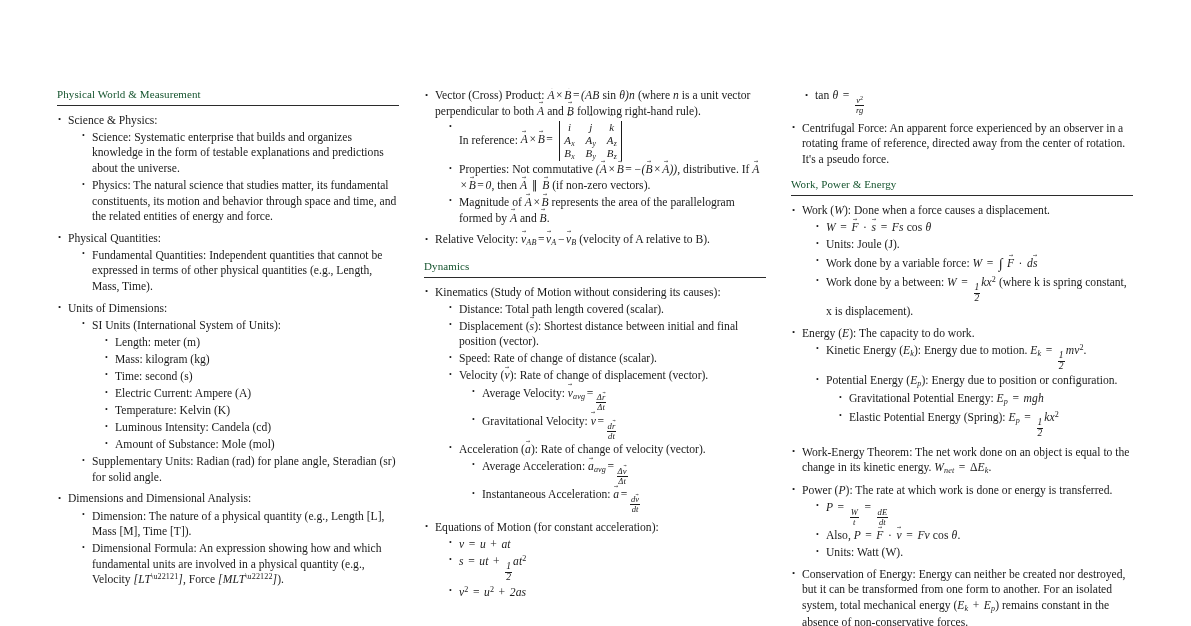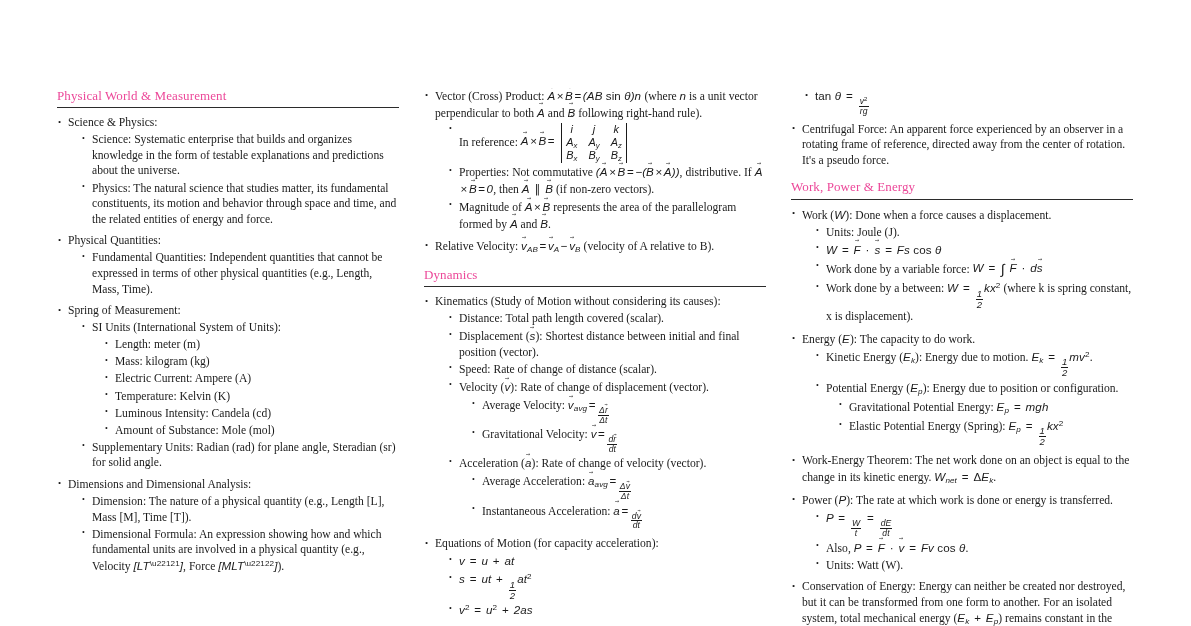--- a/index.html
+++ b/index.html
@@ -32,27 +32,27 @@
   .col {
     width: 342px;
     flex: 0 0 342px;
     overflow: hidden;
     height: 538px;
   }
   .col-mid { margin-left: 0px; }
 
   h2.section-title {
     font-family: "Liberation Serif", "DejaVu Serif", serif;
-    font-size: 13px;
+    font-size: 11px;
     font-weight: 400;
     margin: 0 0 3px 0;
     padding: 0;
     line-height: 1.25;
     letter-spacing: 0.1px;
-    color: #ec4899;
+    color: #14532d;
   }
   .rule {
     border: 0;
     border-top: 1.6px solid #2b2b2b;
     margin: 0 0 7px 0;
     width: 100%;
   }
   .section {
     margin-bottom: 2px;
   }
@@ -85,21 +85,21 @@
     padding-left: 13px;
   }
   ul ul li::before {
     font-size: 8px;
   }
   ul ul ul { padding-left: 12px; }
   li.gap { margin-top: 6px; }
 
   
   .m {
-    font-family: Liberation Sans, sans-serif;
+    font-family: Liberation Serif, serif;
     font-style: italic;
     letter-spacing: 0.1px;
   }
   .mr { font-style: normal; }
   .vec {
     position: relative;
     display: inline-block;
     font-style: italic;
   }
   .vec::after {
@@ -186,27 +186,28 @@
           </li>
 
           <li class="gap">
             <span>Physical Quantities:</span>
             <ul>
               <li><span>Fundamental Quantities: Independent quantities that cannot be expressed in terms of other physical quantities (e.g., Length, Mass, Time).</span></li>
             </ul>
           </li>
 
           <li class="gap">
-            <span>Spring of Measurement:</span>
+            <span>Units of Dimensions:</span>
             <ul>
               <li>
                 <span>SI Units (International System of Units):</span>
                 <ul>
                   <li><span>Length: meter (m)</span></li>
                   <li><span>Mass: kilogram (kg)</span></li>
+                  <li><span>Time: second (s)</span></li>
                   <li><span>Electric Current: Ampere (A)</span></li>
                   <li><span>Temperature: Kelvin (K)</span></li>
                   <li><span>Luminous Intensity: Candela (cd)</span></li>
                   <li><span>Amount of Substance: Mole (mol)</span></li>
                 </ul>
               </li>
               <li><span>Supplementary Units: Radian (rad) for plane angle, Steradian (sr) for solid angle.</span></li>
             </ul>
           </li>
 
@@ -314,21 +315,21 @@
                     <span class="m"><span class="vec">a</span><span class="op">=</span><span class="frac frac-sm">
                           <span class="num">d<span class="vec">v</span></span>
                           <span class="den">dt</span>
                         </span></span>
                   </li>
                 </ul>
               </li>
             </ul>
           </li>
           <li class="gap">
-            <span>Equations of Motion (for capacity acceleration):</span>
+            <span>Equations of Motion (for constant acceleration):</span>
             <ul>
               <li><span class="m">v <span class="op">=</span> u <span class="op">+</span> at</span></li>
               <li><span class="m">s <span class="op">=</span> ut <span class="op">+</span> <span class="frac">
                       <span class="num">1</span>
                       <span class="den">2</span>
                     </span>at<sup>2</sup></span></li>
               <li><span class="m">v<sup>2</sup> <span class="op">=</span> u<sup>2</sup> <span class="op">+</span> 2as</span></li>
             </ul>
           </li>
         </ul>
@@ -353,24 +354,24 @@
       </ul>
 
       <div class="section spaced-top">
         <h2 class="section-title">Work, Power &amp; Energy</h2>
         <hr class="rule">
         <ul>
 
           <li>
             Work (<span class="m">W</span>): Done when a force causes a displacement.
             <ul>
+              <li>
+                <span class="m"><span class="mr"></span>W <span class="op">=</span> <span class="vec">F</span> <span class="op">·</span> <span class="vec">s</span> <span class="op">=</span> Fs <span class="mr">cos</span> θ</span>
+              </li>
               <li><span>Units: Joule (J).</span></li>
-              <li>
-                <span class="m"><span class="mr"></span>W <span class="op">=</span> <span class="vec">F</span> <span class="op">·</span> <span class="vec">s</span> <span class="op">=</span> Fs <span class="mr">cos</span> θ</span>
-              </li>
               <li>
                 <span>Work done by a variable force:</span>
                 <span class="m">W <span class="op">=</span> <span class="intg">∫</span> <span class="vec">F</span> <span class="op">·</span> d<span class="vec">s</span></span>
               </li>
               <li>
                 <span>Work done by a between:</span>
                 <span class="m">W <span class="op">=</span> <span class="frac">
                       <span class="num">1</span>
                       <span class="den">2</span>
                     </span>kx<sup>2</sup></span>

